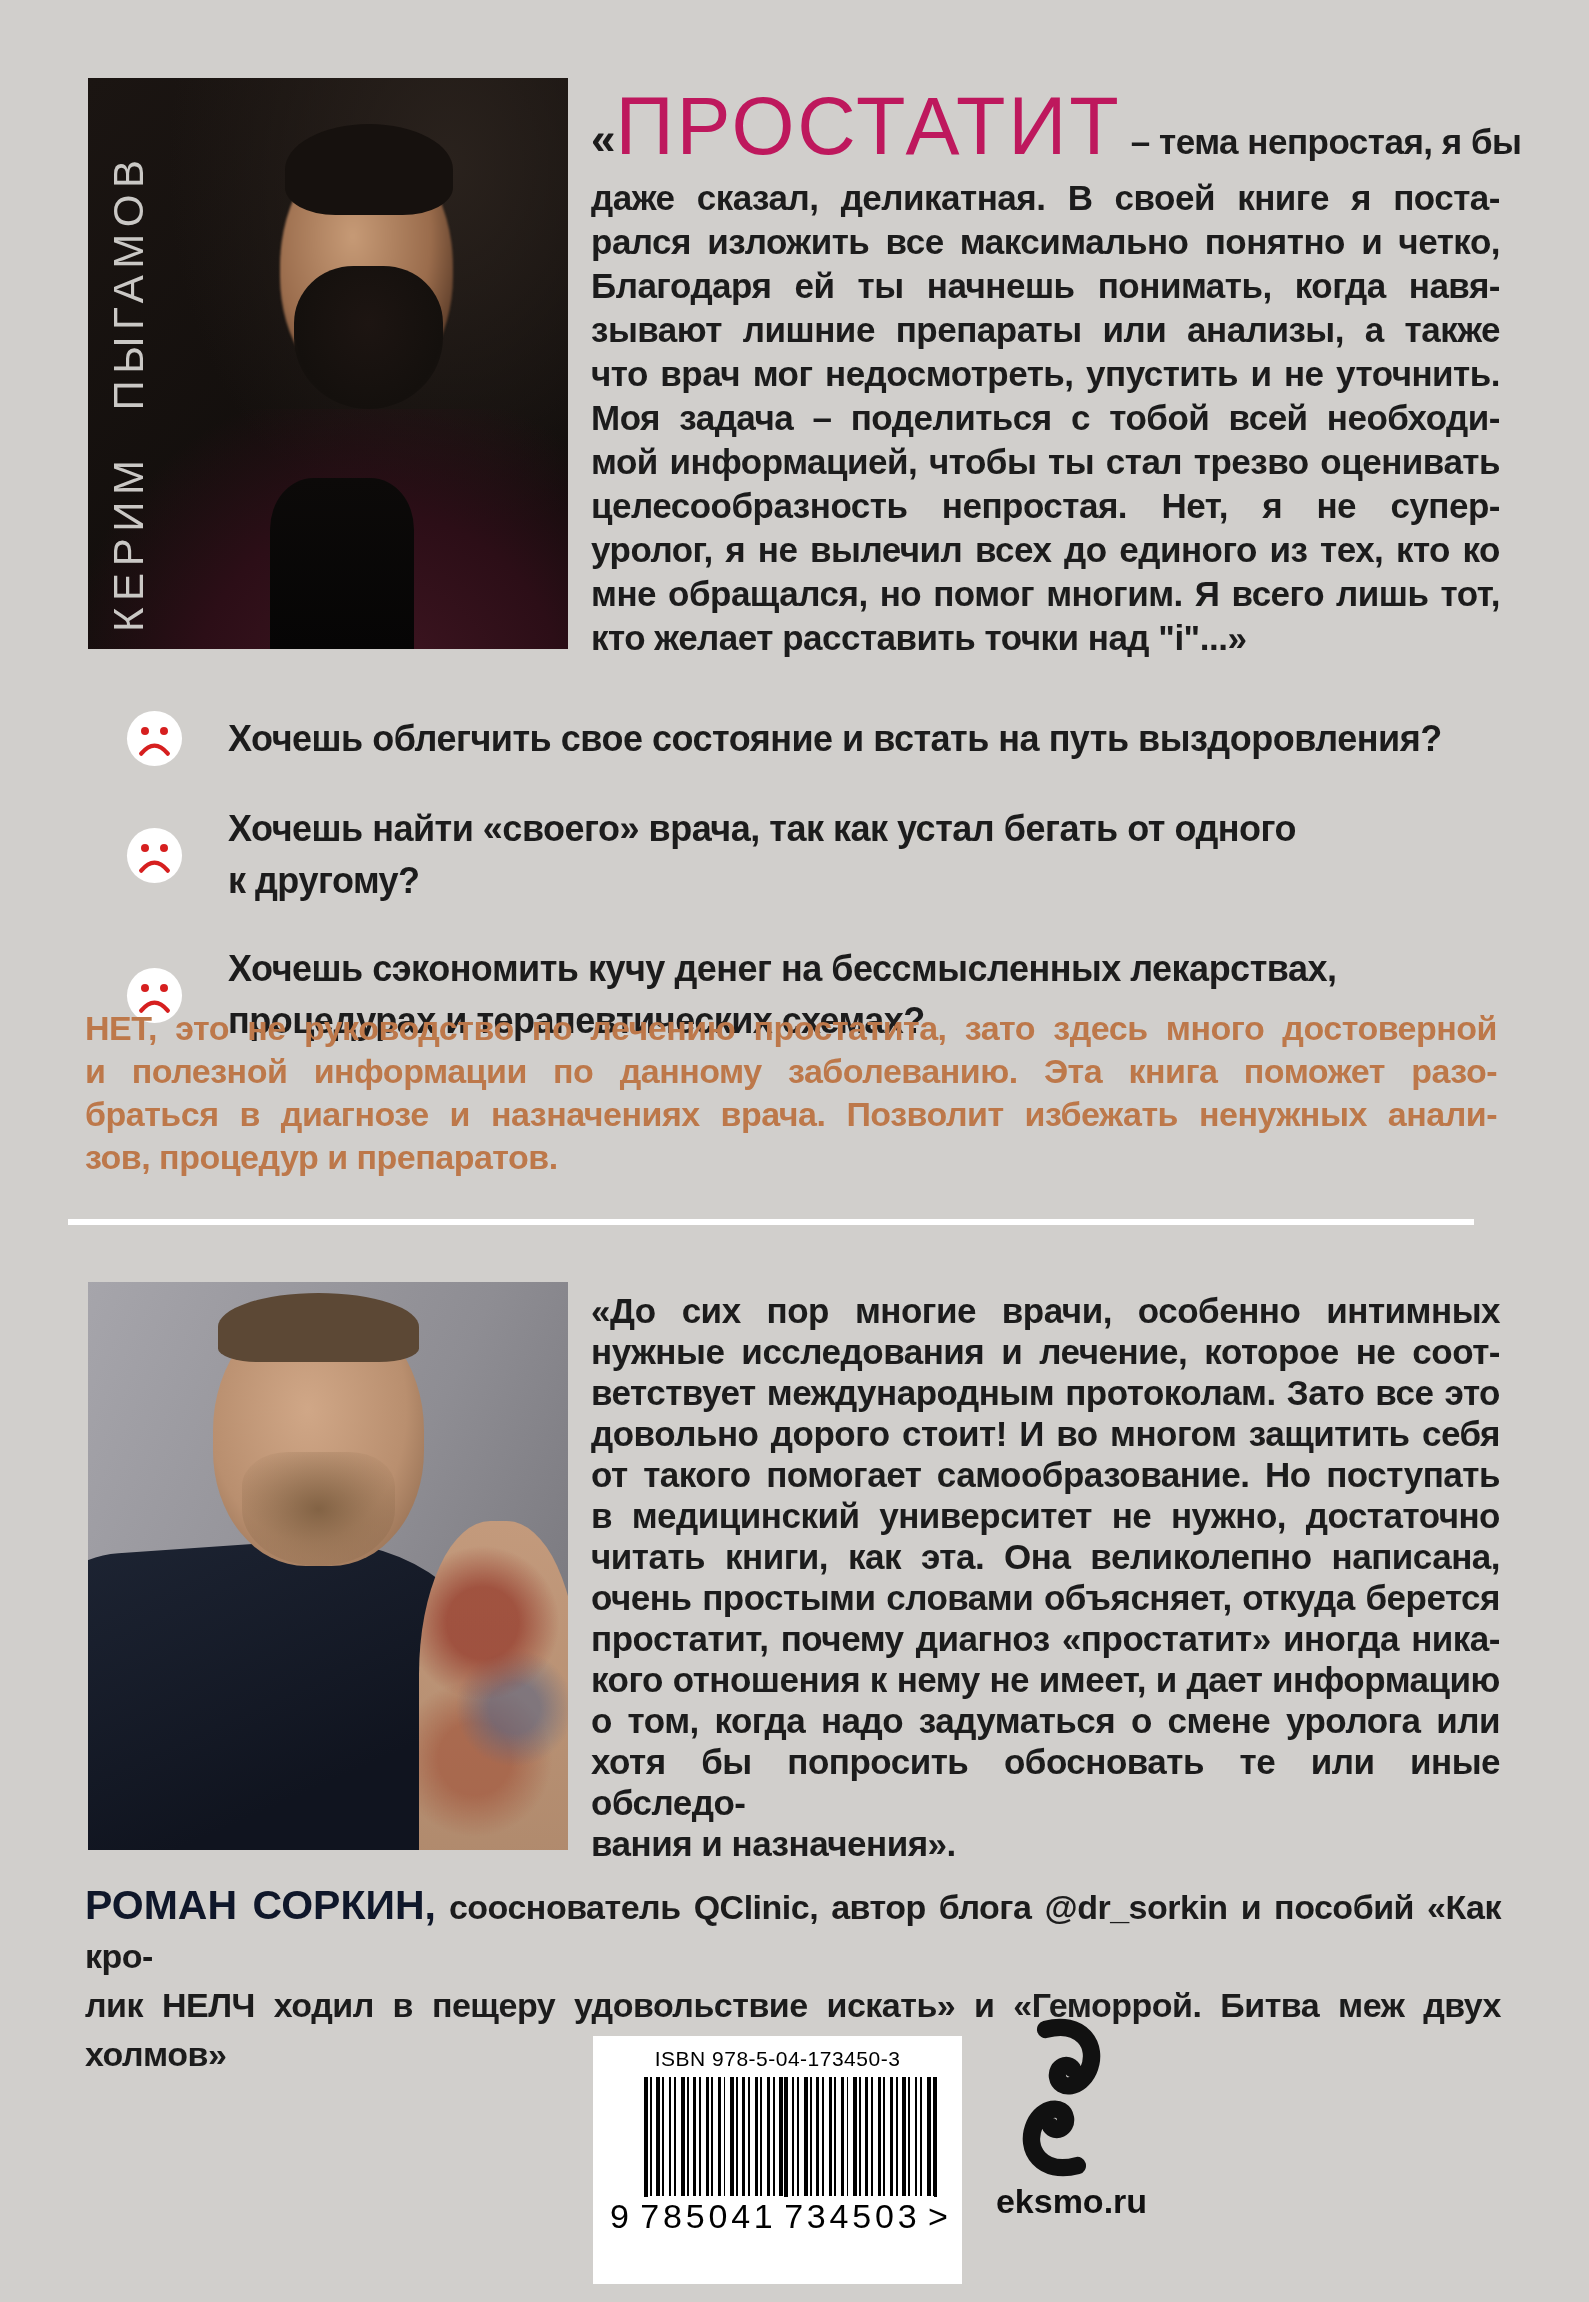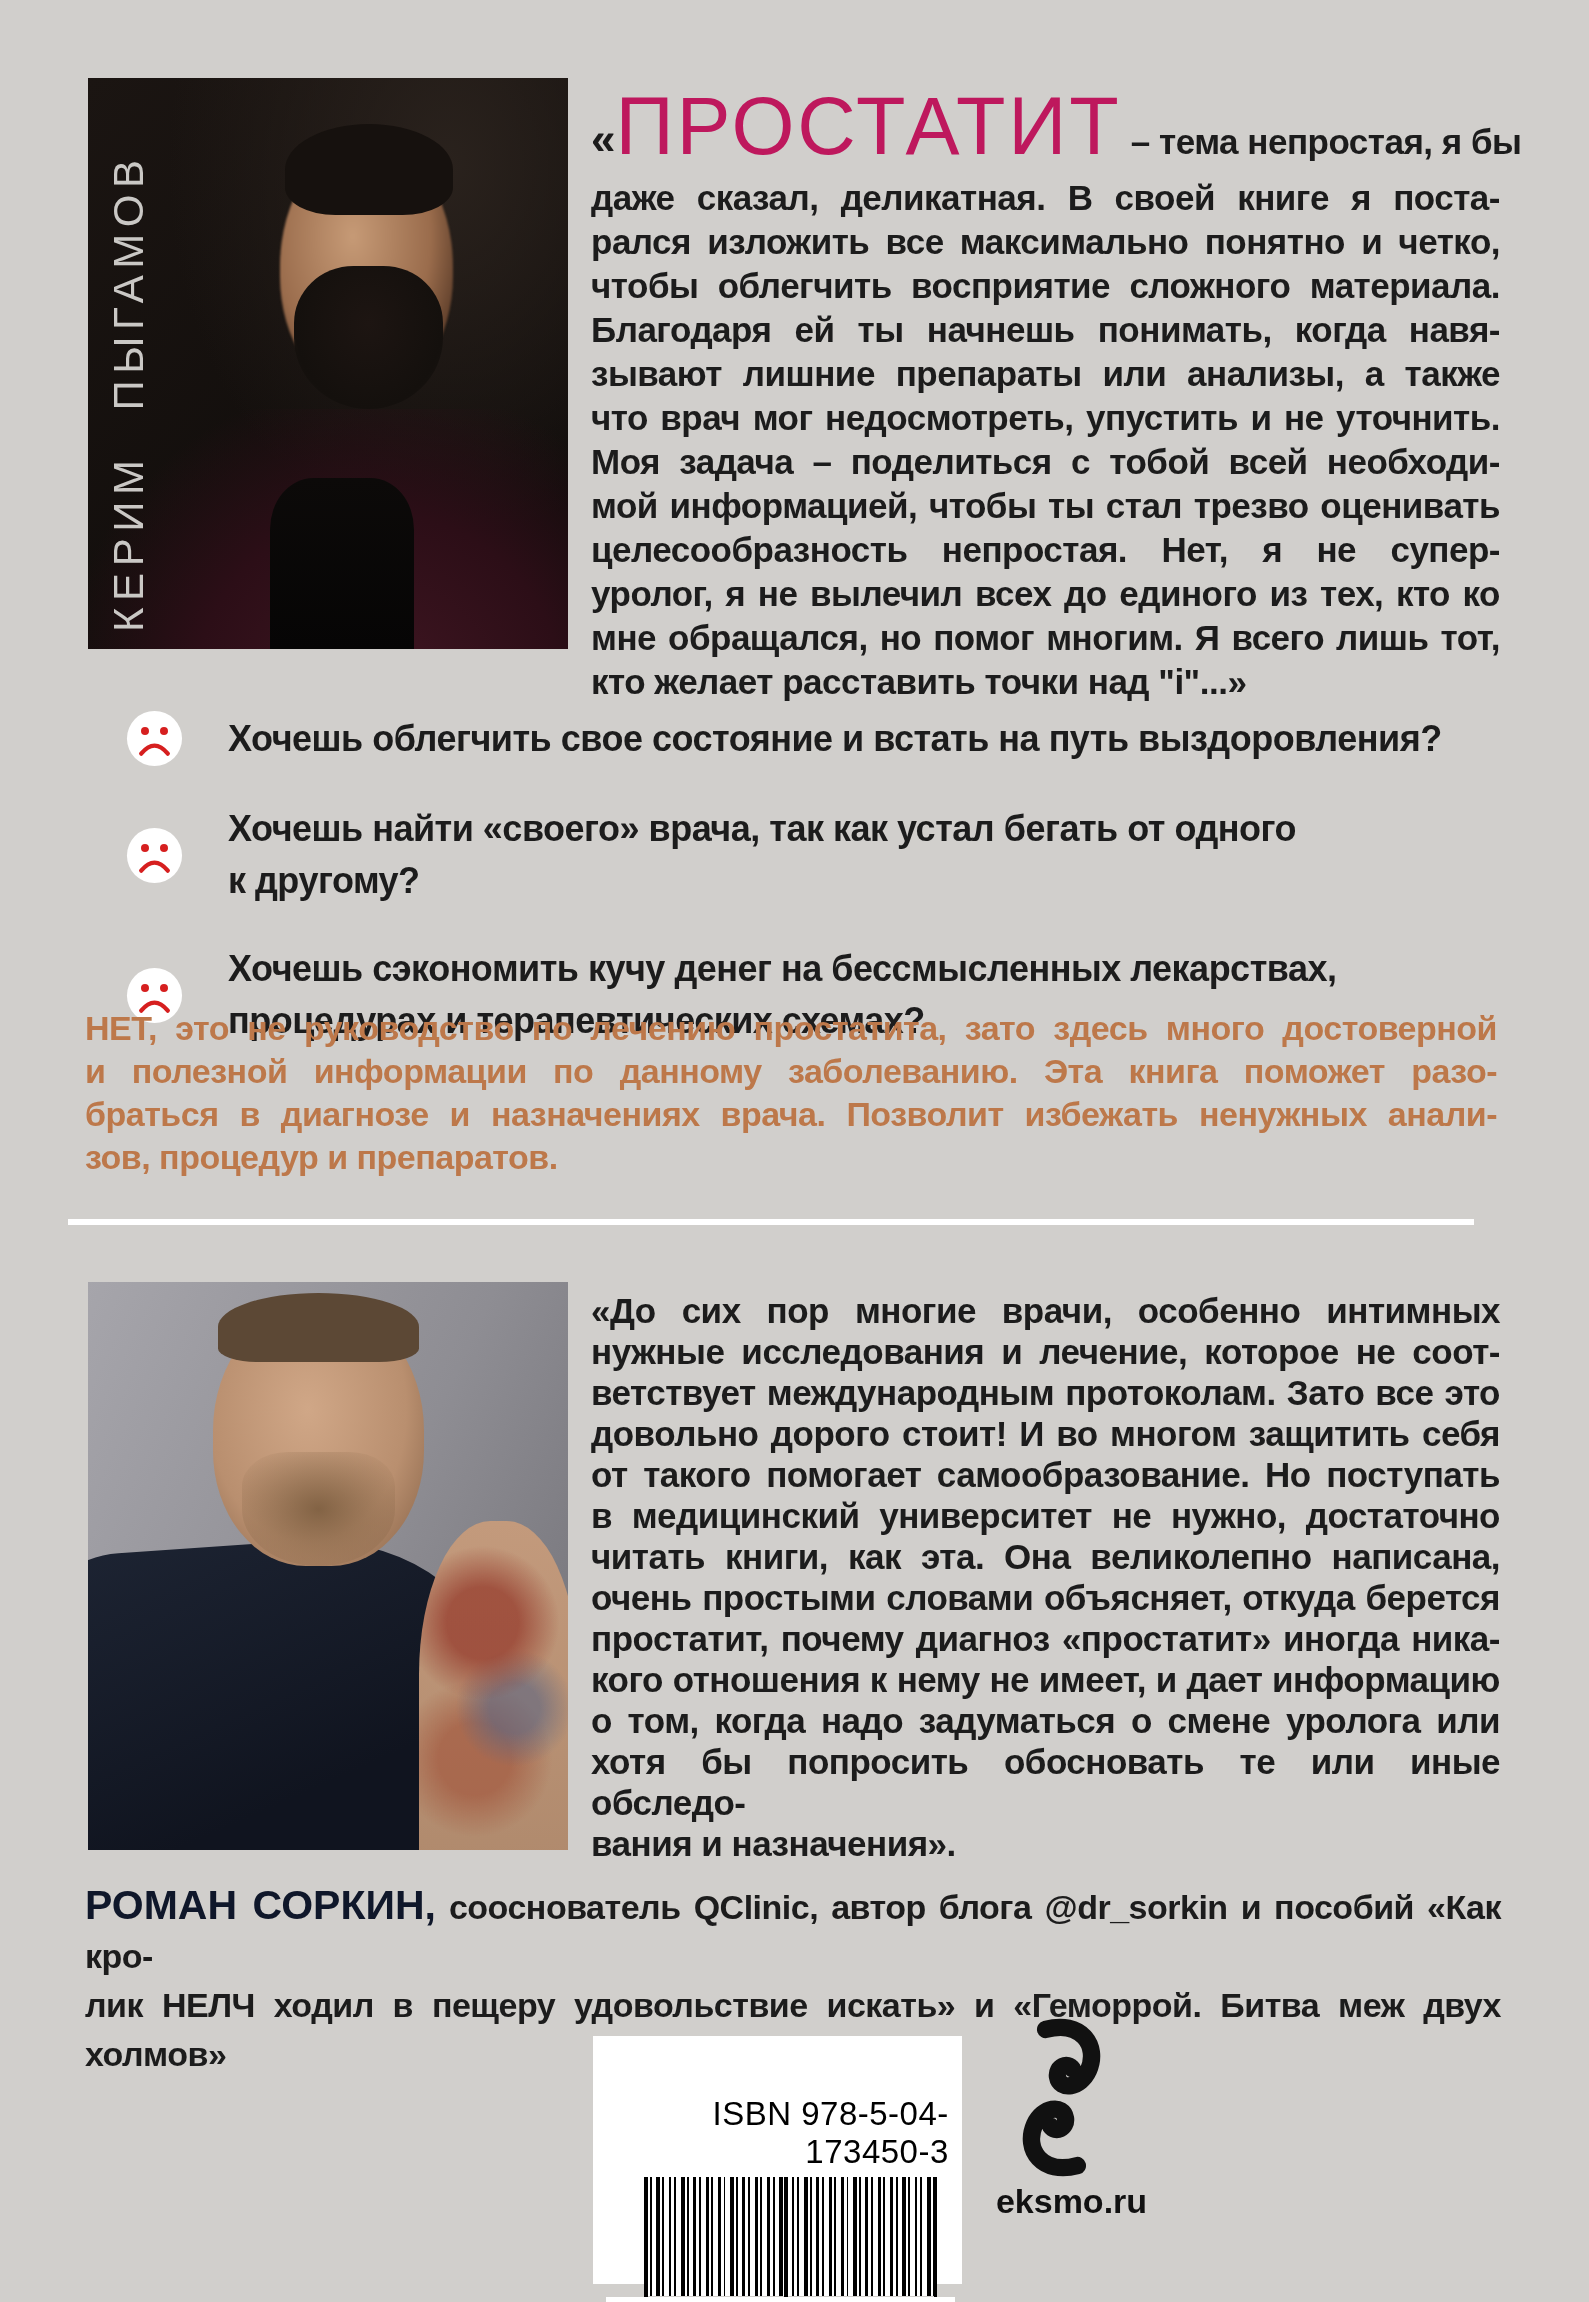--- a/index.html
+++ b/index.html
@@ -114,21 +114,21 @@
   
   .bio{position:absolute;left:85px;top:1881px;width:1416px;}
   .bio-line{font-size:34px;line-height:49px;font-weight:700;letter-spacing:-0.5px;
             text-align:justify;text-align-last:justify;}
   .bio-name{font-size:41px;font-weight:700;color:#0f172a;letter-spacing:0;}
   
   .barcode-box{
     position:absolute;left:593px;top:2036px;width:369px;height:248px;
     background:#ffffff;box-sizing:border-box;padding:11.4px 13.2px 9.5px 13.2px;
   }
-  .isbn{font-size:33px;font-weight:400;text-align:right;letter-spacing:0.5px;color:#000;margin-top:48px;}
+  .isbn{font-size:21px;font-weight:400;text-align:center;letter-spacing:0.5px;color:#000;}
   .bars-wrap{position:relative;height:159px;margin-top:5.7px;}
   .bars{
     position:absolute;left:38px;right:11.4px;top:0;height:119px;
     background:repeating-linear-gradient(90deg,
       #000 0 2.8px,#fff 2.8px 5.7px,#000 5.7px 7.6px,#fff 7.6px 12.3px,
       #000 12.3px 16px,#fff 16px 18px,#000 18px 20px,#fff 20px 24.6px);
   }
   .guard{position:absolute;top:0;width:3.8px;height:142px;background:#000;}
   .g1{left:38px;} .g2{left:52%;} .g3{right:11.4px;}
   .digits{
@@ -153,21 +153,20 @@
     <div class="p1-hair"></div>
     <div class="p1-beard"></div>
     <div class="vname">КЕРИМ ПЫГАМОВ</div>
   </div>
 
   <div class="quote1">
     <div class="q1-first"><span class="q-open">«</span><span class="q-title">ПРОСТАТИТ</span><span class="q-rest"> – тема непростая, я бы</span></div>
     <div class="q1">
         <div class="jline">даже сказал, деликатная. В своей книге я поста-</div>
         <div class="jline">рался изложить все максимально понятно и четко,</div>
-        <div class="jline">чтобы облегчить восприятие сложного материала.</div>
         <div class="jline">Благодаря ей ты начнешь понимать, когда навя-</div>
         <div class="jline">зывают лишние препараты или анализы, а также</div>
         <div class="jline">что врач мог недосмотреть, упустить и не уточнить.</div>
         <div class="jline">Моя задача – поделиться с тобой всей необходи-</div>
         <div class="jline">мой информацией, чтобы ты стал трезво оценивать</div>
         <div class="jline">целесообразность непростая. Нет, я не супер-</div>
         <div class="jline">уролог, я не вылечил всех до единого из тех, кто ко</div>
         <div class="jline">мне обращался, но помог многим. Я всего лишь тот,</div>
         <div class="jline last">кто желает расставить точки над "i"...»</div>
       </div>

